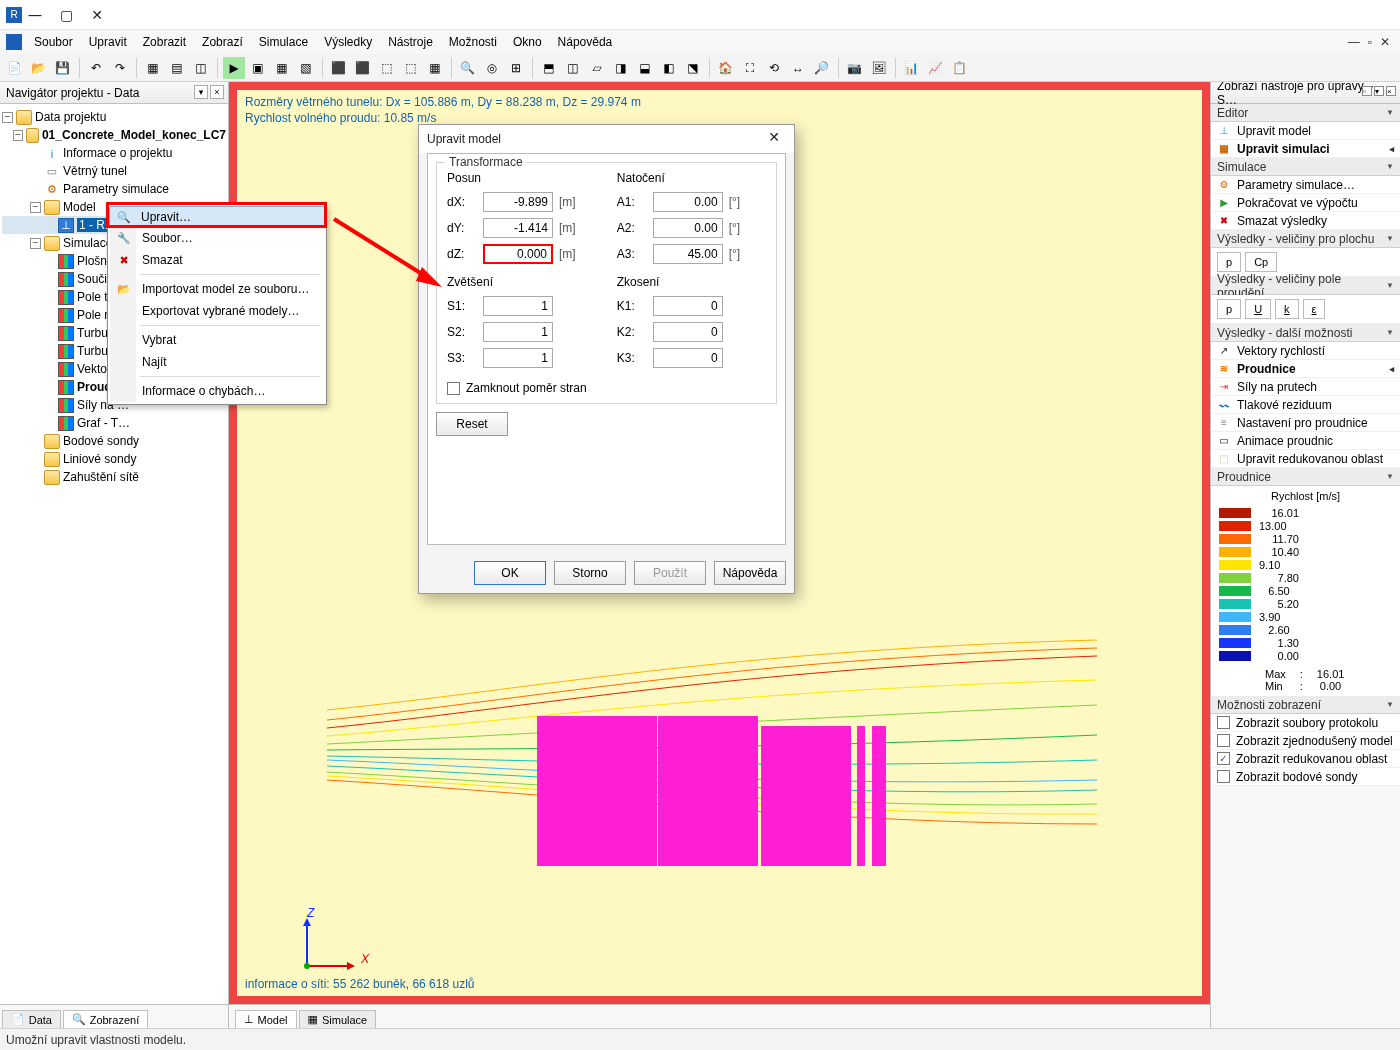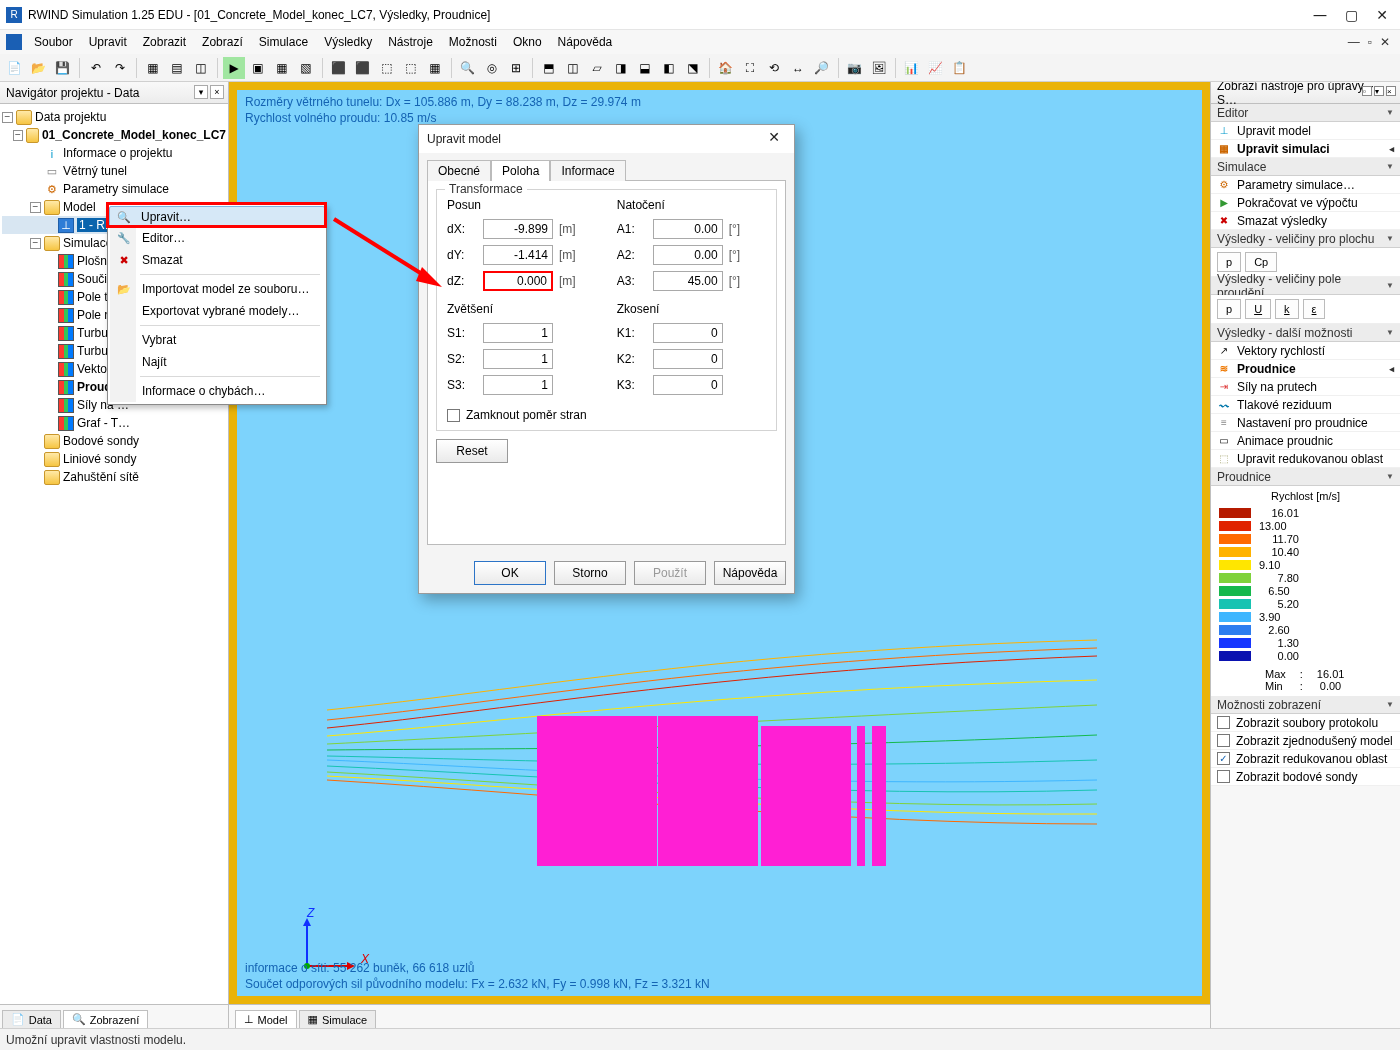--- a/index.html
+++ b/index.html
@@ -30,21 +30,21 @@
 .ic.folderc{background:linear-gradient(#ffe9a8,#f6c542);border:1px solid #c9972b;border-radius:2px}
 .ic.blue{background:#2e7cd6;border:1px solid #1f5ea8;color:#fff}
 .ic.bars{background:linear-gradient(90deg,#ff3b30 0 33%,#34c759 33% 66%,#007aff 66%);border:1px solid #555}
 .trow.sel{background:#d8e6f2}
 .trow.sel .lbl{background:#0a64ad;color:#fff;padding:0 2px}
 .trow.bold .lbl{font-weight:bold}
 .lefttabs{height:24px;display:flex;align-items:flex-end;background:#f7f7f7;border-top:1px solid #bfbfbf;padding:2px 2px 0}
 .lefttabs .lt{border:1px solid #bfbfbf;border-bottom:none;background:#fff;padding:2px 8px;margin-right:2px;display:flex;align-items:center;gap:4px;font-size:11px}
 .lefttabs .lt.inactive{background:#ececec}
 .center{flex:1;position:relative;background:#fff;display:flex;flex-direction:column}
-.vp{flex:1;position:relative;border:8px solid #eab308;background:#7dd3fc;overflow:hidden}
+.vp{flex:1;position:relative;border:8px solid #ef4444;background:#fef9c3;overflow:hidden}
 .vp .info{position:absolute;left:8px;top:4px;color:#1463b3;font-size:12px;line-height:16px}
 .vp .info2{position:absolute;left:8px;bottom:4px;color:#1463b3;font-size:12px;line-height:16px}
 .model{position:absolute;left:0;right:0;bottom:130px;height:220px}
 .block{position:absolute;background:#ff1fd4}
 .axis{position:absolute;left:60px;bottom:20px;width:60px;height:60px}
 .ctabs{height:24px;display:flex;align-items:flex-end;background:#f7f7f7;border-top:1px solid #bfbfbf;padding:2px 6px 0}
 .ctabs .lt{border:1px solid #bfbfbf;border-bottom:none;background:#fff;padding:2px 8px;margin-right:2px;display:flex;align-items:center;gap:4px;font-size:11px}
 .ctabs .lt.inactive{background:#ececec}
 .rightcol{width:190px;min-width:190px;border-left:1px solid #bfbfbf;background:#f7f7f7;display:flex;flex-direction:column;overflow:hidden}
 .rhead{height:22px;background:linear-gradient(#f9f9f9,#ececec);border-bottom:1px solid #bfbfbf;display:flex;align-items:center;padding:0 6px;position:relative;font-weight:normal}
@@ -96,21 +96,20 @@
 
 .arrowwrap{position:absolute;left:330px;top:215px;width:120px;height:100px;z-index:45;pointer-events:none}
 
 .stream{position:absolute;pointer-events:none}
 </style>
 </head>
 <body>
 
 <div class="titlebar">
   <span class="ticon">R</span>
-  <span class="ttext">RWIND Simulation 1.25 EDU - [01_Concrete_Model_konec_LC7, Výsledky, Proudnice]</span>
   <div class="wbtns">
     <span>—</span>
     <span>▢</span>
     <span>✕</span>
   </div>
 </div>
 
 <div class="menubar">
   <span class="micon"></span>
   <span class="mitem">Soubor</span>
@@ -344,21 +343,20 @@
       <polygon points="10,2 6,10 14,10" fill="#1030ff"></polygon>
       <line x1="10" y1="50" x2="52" y2="50" stroke="#d00" stroke-width="2"></line>
       <polygon points="58,50 50,46 50,54" fill="#d00"></polygon>
       <circle cx="10" cy="50" r="3" fill="#0a0"></circle>
     </svg>
     <div style="position:absolute;left:70px;bottom:76px;color:#1030ff;font-style:italic">Z</div>
     <div style="position:absolute;left:124px;bottom:30px;color:#d00;font-style:italic">X</div>
 
     <div class="info2">
       <div>informace o síti: 55 262 buněk, 66 618 uzlů</div>
-      <div>Součet odporových sil původního modelu: Fx = 2.632 kN, Fy = 0.998 kN, Fz = 3.321 kN</div>
     </div>
   </div>
   <div class="ctabs">
     <div class="lt">⊥ <span>Model</span></div>
     <div class="lt inactive">▦ <span>Simulace</span></div>
   </div>
 </div>
 
 <div class="rightcol">
   <div class="rhead">
@@ -547,21 +545,21 @@
   </div>
 
 <div class="ctxmenu">
   <div class="ibar"></div>
   <div class="cmi hover">
       <span class="cicon">🔍</span>
       <span>Upravit…</span>
     </div>
   <div class="cmi">
       <span class="cicon" style="color:#07a">🔧</span>
-      <span>Editor…</span>
+      <span>Soubor…</span>
     </div>
   <div class="cmi">
       <span class="cicon" style="color:#c00">✖</span>
       <span>Smazat</span>
     </div>
   <div class="cmsep"></div>
   <div class="cmi">
       <span class="cicon">📂</span>
       <span>Importovat model ze souboru…</span>
     </div>
@@ -584,25 +582,20 @@
 
 <svg class="arrowwrap" viewBox="0 0 120 100">
   <line x1="4" y1="4" x2="100" y2="64" stroke="#ff0000" stroke-width="4"></line>
   <polygon points="112,72 92,52 86,66" fill="#ff0000"></polygon>
 </svg>
 
 <div class="dialog">
   <div class="dlgtitle">
     <span>Upravit model</span>
     <span class="x">✕</span>
-  </div>
-  <div class="tabs">
-    <div class="tab">Obecné</div>
-    <div class="tab active">Poloha</div>
-    <div class="tab">Informace</div>
   </div>
   <div class="tabbody">
     <div class="group">
       <span class="gl">Transformace</span>
       <div class="cols">
         <div>
           <div style="margin-bottom:4px">Posun</div>
           <div class="frow">
               <label>dX:</label>
               <input value="-9.899" style="">

